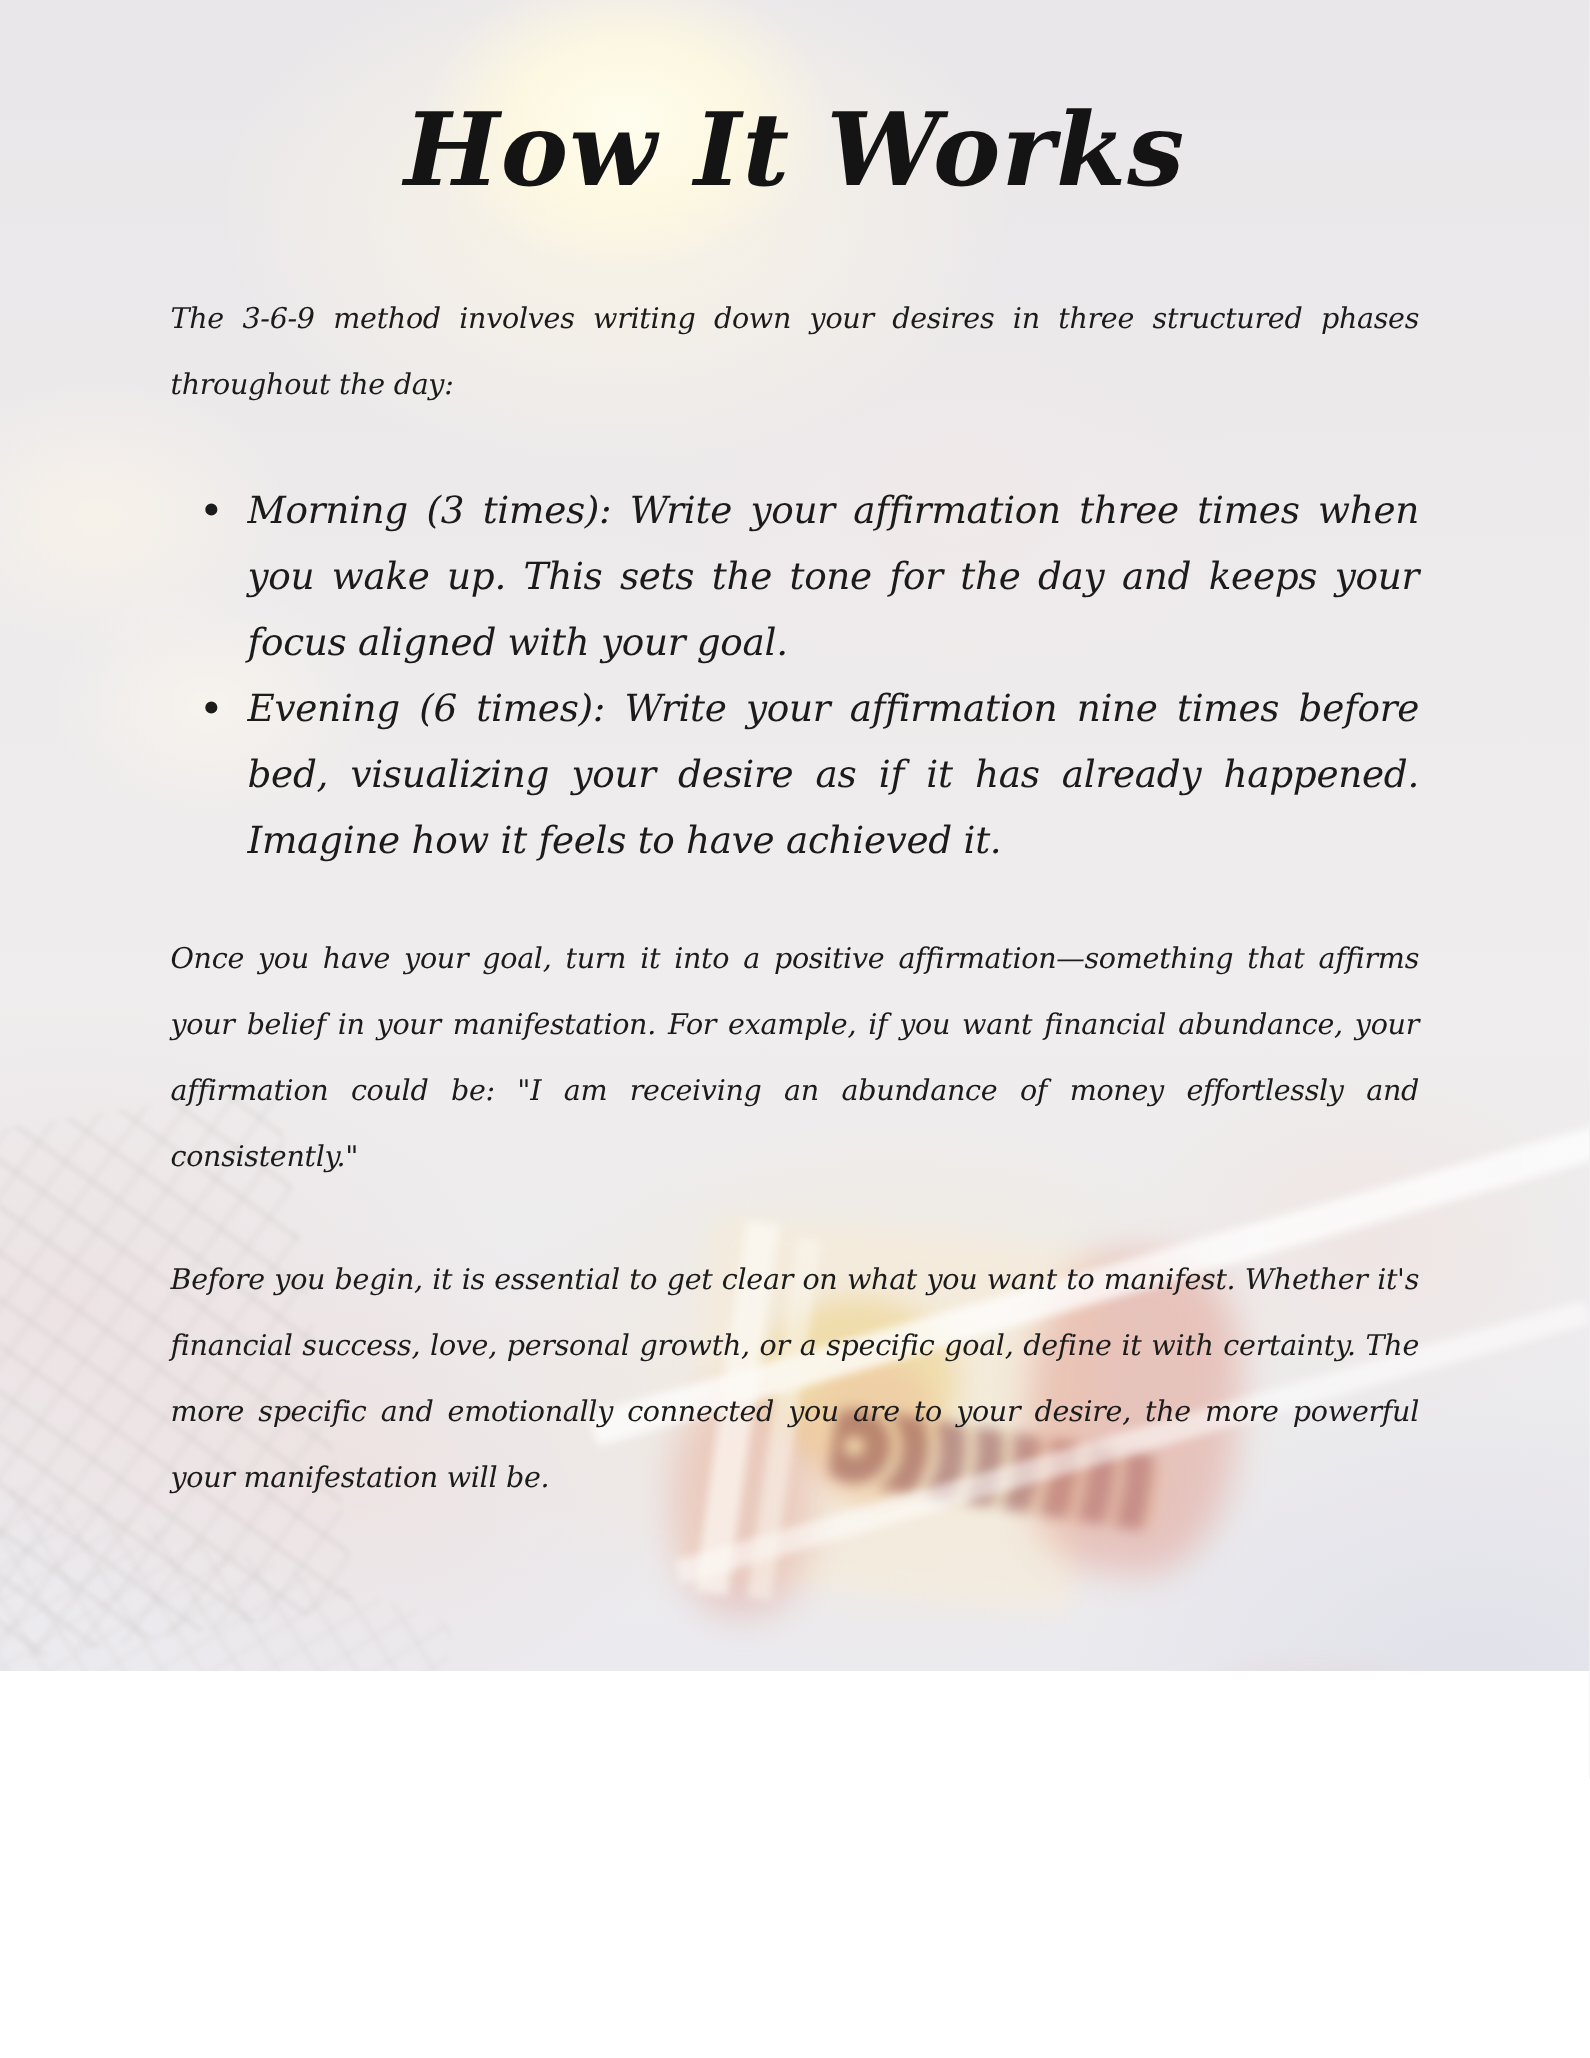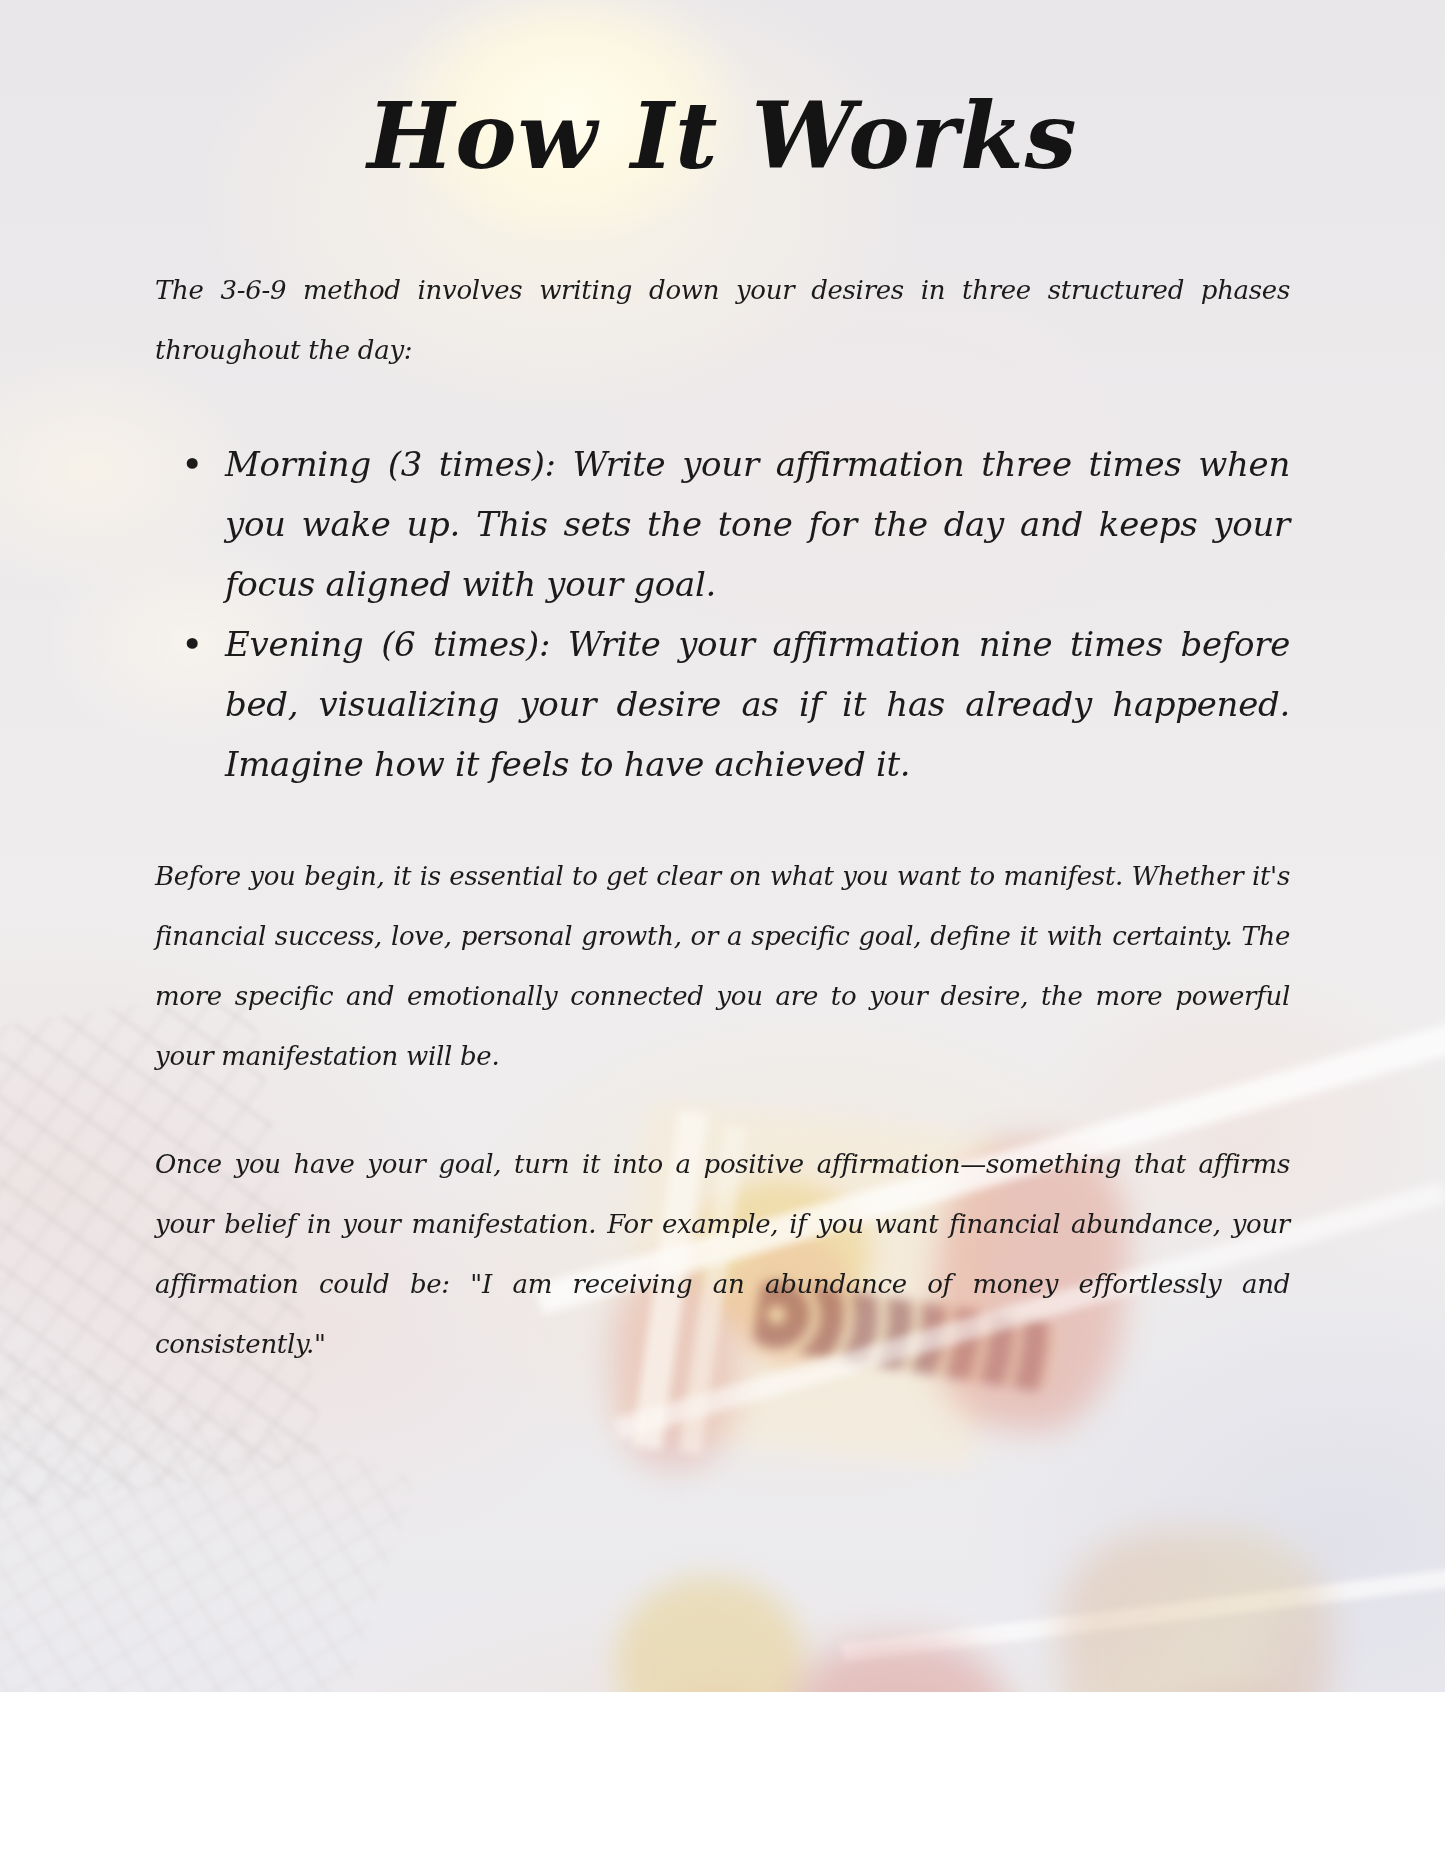--- a/index.html
+++ b/index.html
@@ -3,21 +3,21 @@
 <meta charset="utf-8">
 <style>
   html,body { margin:0; padding:0; }
   body {
     width:1445px; height:1871px;
     font-family:"DejaVu Serif", serif;
     -webkit-font-smoothing:antialiased;
   }
   .page {
     position:relative;
-    width:1445px; height:1692px;
+    width:1445px; height:1519px;
     overflow:hidden;
     background-color:#ece9ec;
     background-image:
       radial-gradient(ellipse 250px 180px at 570px 110px, rgba(255,253,238,1) 0%, rgba(255,250,224,0.8) 40%, rgba(255,248,218,0) 75%),
       radial-gradient(ellipse 520px 340px at 560px 190px, rgba(252,246,228,0.85) 0%, rgba(252,246,228,0) 70%),
       radial-gradient(ellipse 250px 180px at 90px 470px, rgba(255,248,230,0.55) 0%, rgba(255,248,230,0) 70%),
       radial-gradient(ellipse 210px 160px at 190px 640px, rgba(255,250,236,0.5) 0%, rgba(255,250,236,0) 70%),
       radial-gradient(ellipse 420px 300px at 870px 470px, rgba(244,232,228,0.35) 0%, rgba(244,232,228,0) 70%),
       radial-gradient(ellipse 560px 380px at 60px 1190px, rgba(236,212,212,0.38) 0%, rgba(236,212,212,0) 72%),
       radial-gradient(ellipse 430px 300px at 330px 1340px, rgba(240,212,206,0.32) 0%, rgba(240,212,206,0) 70%),
@@ -166,18 +166,18 @@
   <div class="content">
     <h1 class="title">How It Works</h1>
 
     <p class="para intro">The 3-6-9 method involves writing down your desires in three structured phases throughout the day:</p>
 
     <ul class="bullets">
       <li class="bullet">Morning (3 times): Write your affirmation three times when you wake up. This sets the tone for the day and keeps your focus aligned with your goal.</li>
       <li class="bullet">Evening (6 times): Write your affirmation nine times before bed, visualizing your desire as if it has already happened. Imagine how it feels to have achieved it.</li>
     </ul>
 
+    <p class="para p-affirmation">Once you have your goal, turn it into a positive affirmation—something that affirms your belief in your manifestation. For example, if you want financial abundance, your affirmation could be: "I am receiving an abundance of money effortlessly and consistently."</p>
+
     <p class="para p-clarity">Before you begin, it is essential to get clear on what you want to manifest. Whether it's financial success, love, personal growth, or a specific goal, define it with certainty. The more specific and emotionally connected you are to your desire, the more powerful your manifestation will be.</p>
-
-    <p class="para p-affirmation">Once you have your goal, turn it into a positive affirmation—something that affirms your belief in your manifestation. For example, if you want financial abundance, your affirmation could be: "I am receiving an abundance of money effortlessly and consistently."</p>
   </div>
 
 </div>
 
 </body></html>

